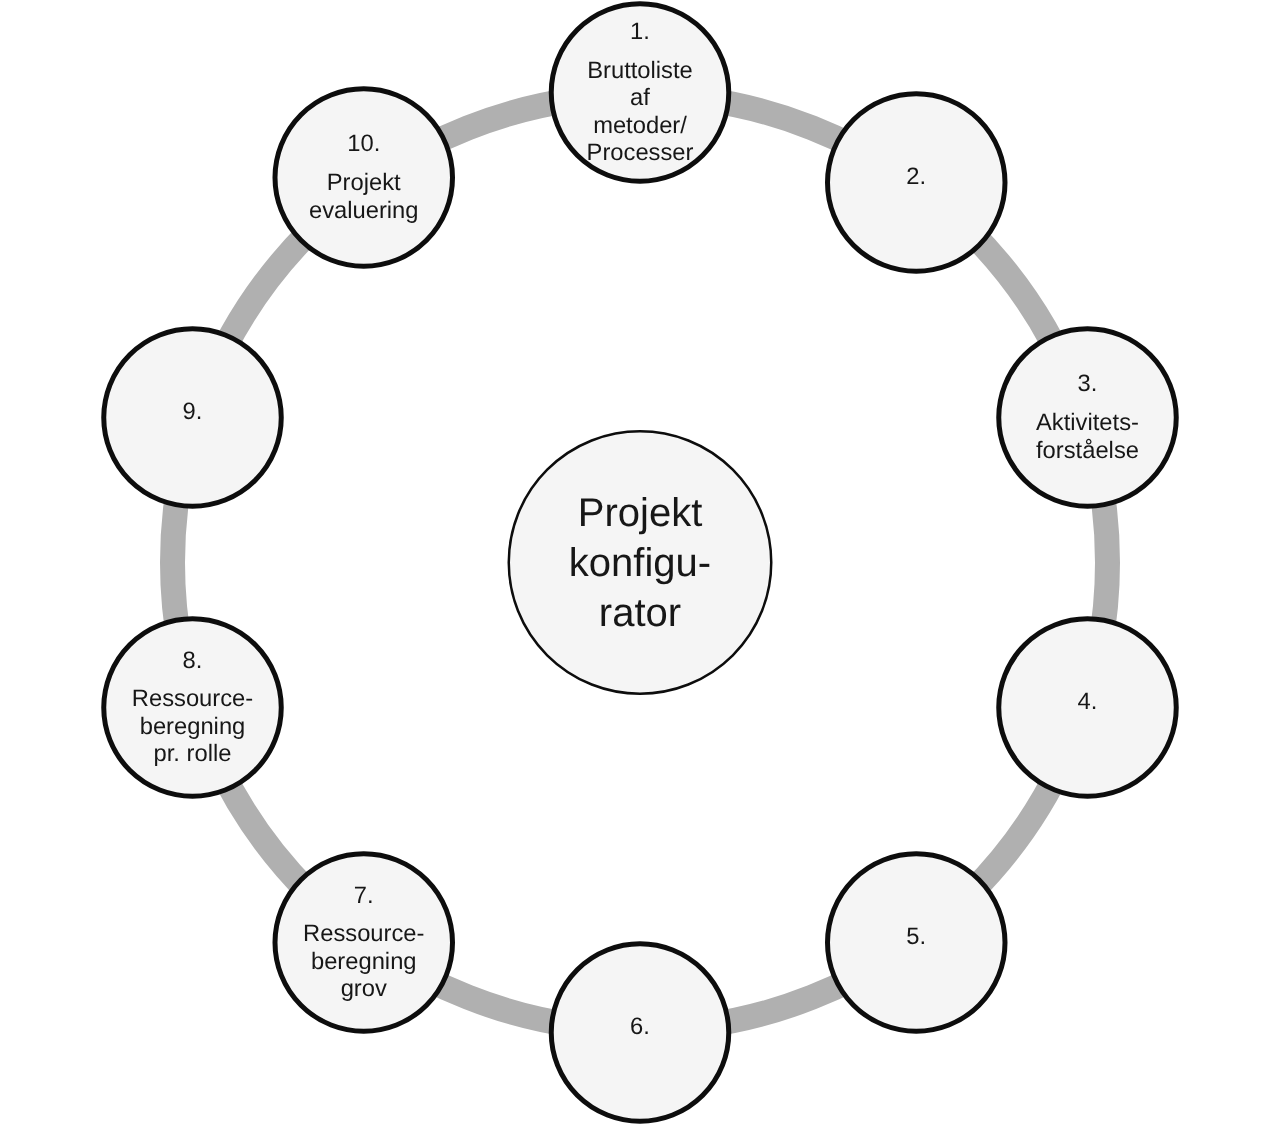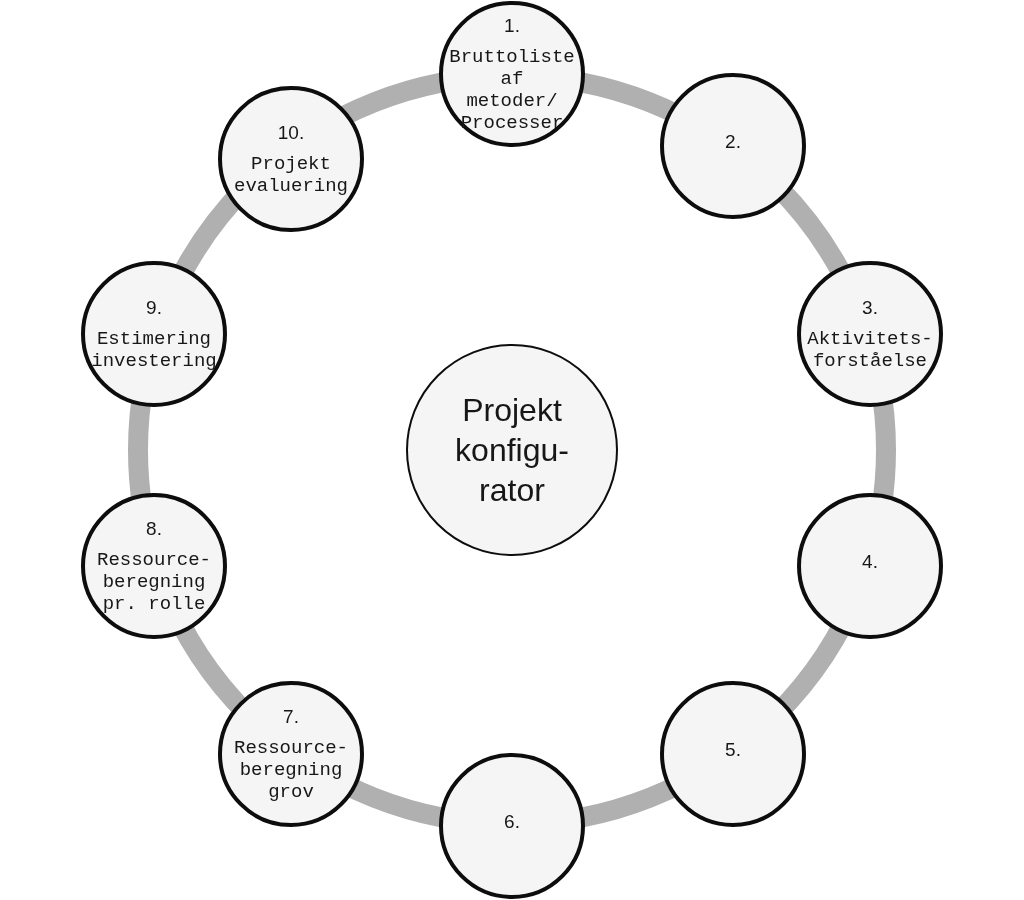--- a/index.html
+++ b/index.html
@@ -37,21 +37,20 @@
     font-size: 19px;
     line-height: 22px;
   }
   .node .num {
     display: block;
     margin-bottom: 9px;
   }
   .node .lbl {
     display: block;
     white-space: pre-line;
-    font-family: Liberation Mono, monospace;
   }
   .center-circle {
     position: absolute;
     left: 406px;
     top: 344px;
     width: 212px;
     height: 212px;
     box-sizing: border-box;
     border: 2.5px solid #0d0d0d;
     border-radius: 50%;
@@ -69,21 +68,21 @@
   
   .s1  { left: 439px; top: 1px;   }
   .s2  { left: 660px; top: 73px;  }
   .s3  { left: 797px; top: 261px; }
   .s4  { left: 797px; top: 493px; }
   .s5  { left: 660px; top: 681px; }
   .s6  { left: 439px; top: 753px; }
   .s7  { left: 218px; top: 681px; }
   .s8  { left: 81px;  top: 493px; }
   .s9  { left: 81px;  top: 261px; }
-  .s10 { left: 218px; top: 86px;  }
+  .s10 { left: 218px; top: 69px;  }
 </style>
 </head>
 <body>
 
 <div class="canvas">
 
   <svg class="ring-svg" width="1024" height="900" aria-hidden="true">
     <circle cx="512" cy="450" r="374" fill="none" stroke="#b0b0b0" stroke-width="20"></circle>
   </svg>
 
@@ -126,22 +125,20 @@
 
   <div class="node s8">
     <span class="num">8.</span>
     <span class="lbl">Ressource-
 beregning
 pr. rolle</span>
   </div>
 
   <div class="node s9">
     <span class="num">9.</span>
-    <span class="lbl">Estimering
-investering</span>
   </div>
 
   <div class="node s10">
     <span class="num">10.</span>
     <span class="lbl">Projekt
 evaluering</span>
   </div>
 
   <div class="center-circle">
     <span class="lbl">Projekt

